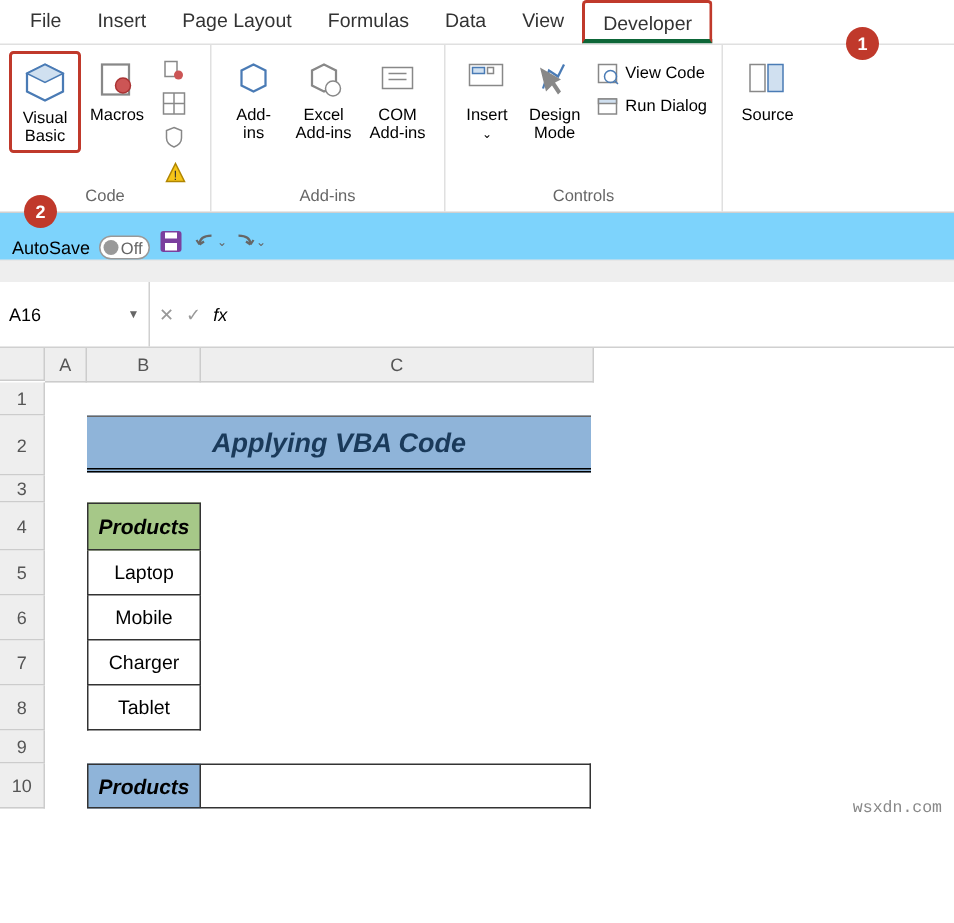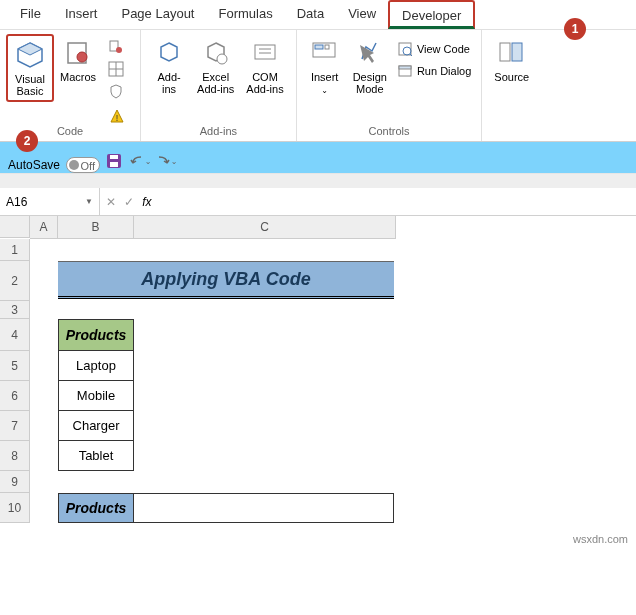--- a/index.html
+++ b/index.html
@@ -30,21 +30,21 @@
     .quick-access { display: flex; align-items: flex-end; height: 32px; background: #7dd3fc; border-bottom: 1px solid #e6e6e6; padding-left: 8px; gap: 2px; }
     .autosave { display: flex; align-items: center; font-size: 12px; gap: 6px; }
     .toggle { width: 34px; height: 16px; border: 1px solid #999; border-radius: 8px; position: relative; background: #fff; }
     .toggle::before { content: ''; position: absolute; width: 10px; height: 10px; border-radius: 50%; background: #999; left: 2px; top: 2px; }
     .toggle-label { font-size: 11px; position: absolute; right: 4px; top: 2px; color: #666; }
     .qa-btn { width: 24px; height: 24px; display: flex; align-items: center; justify-content: center; cursor: pointer; }
     
     .spacer-bar { height: 14px; background: #eee; }
     
     
-    .formula-row { display: flex; align-items: center; height: 28px; border-bottom: 1px solid #d0d0d0; background: #fff; }
+    .formula-row { display: flex; align-items: center; height: 44px; border-bottom: 1px solid #d0d0d0; background: #fff; }
     .name-box { width: 100px; border-right: 1px solid #d0d0d0; padding: 0 6px; display: flex; align-items: center; justify-content: space-between; font-size: 12px; height: 100%; }
     .name-box .chev { font-size: 8px; color: #666; }
     .fx-area { display: flex; align-items: center; padding: 0 6px; gap: 8px; color: #999; font-size: 12px; }
     .fx-btn { font-style: italic; color: #000000; }
     
     
     .grid-area { display: flex; }
     .corner { width: 30px; height: 22px; background: #eee; border-right: 1px solid #ccc; border-bottom: 1px solid #ccc; }
     .col-headers { display: flex; }
     .col-header { background: #eee; border-right: 1px solid #ccc; border-bottom: 1px solid #ccc; text-align: center; font-size: 12px; line-height: 22px; color: #555; }
@@ -57,21 +57,21 @@
     .cell { position: absolute; border: none; font-size: 14px; display: flex; align-items: center; justify-content: center; }
     
     .title-cell { left: 28px; top: 22px; width: 336px; height: 38px; background: #8fb4d9; border-top: 1px solid #666; border-bottom: 3px double #000; font-size: 18px; font-weight: bold; font-style: italic; color: #1a3a5a; }
     .prod-head { left: 28px; top: 80px; width: 76px; height: 32px; background: #a6c888; border: 1px solid #333; font-weight: bold; font-style: italic; font-size: 14px; }
     .prod-cell { left: 28px; width: 76px; height: 30px; border: 1px solid #333; border-top: none; font-size: 13px; }
     .pc-5 { top:112px } .pc-6 { top:142px } .pc-7 { top:172px } .pc-8 { top:202px }
     
     .prod-head2 { left: 28px; top: 254px; width: 76px; height: 30px; background: #8fb4d9; border: 1px solid #333; font-weight: bold; font-style: italic; font-size: 14px; }
     .out-cell { left: 104px; top: 254px; width: 260px; height: 30px; border: 1px solid #333; border-left: none; }
     
-    .watermark { position: absolute; right: 8px; bottom: 70px; font-size: 11px; color: #888; font-family: Liberation Sans, sans-serif; }
+    .watermark { position: absolute; right: 8px; bottom: 70px; font-size: 11px; color: #888; font-family: Liberation Mono, monospace; }
   </style>
 </head>
 <body>
 
 <div class="ribbon-tabs">
   <div class="ribbon-tab">File</div>
   <div class="ribbon-tab">Insert</div>
   <div class="ribbon-tab">Page Layout</div>
   <div class="ribbon-tab">Formulas</div>
   <div class="ribbon-tab">Data</div>

